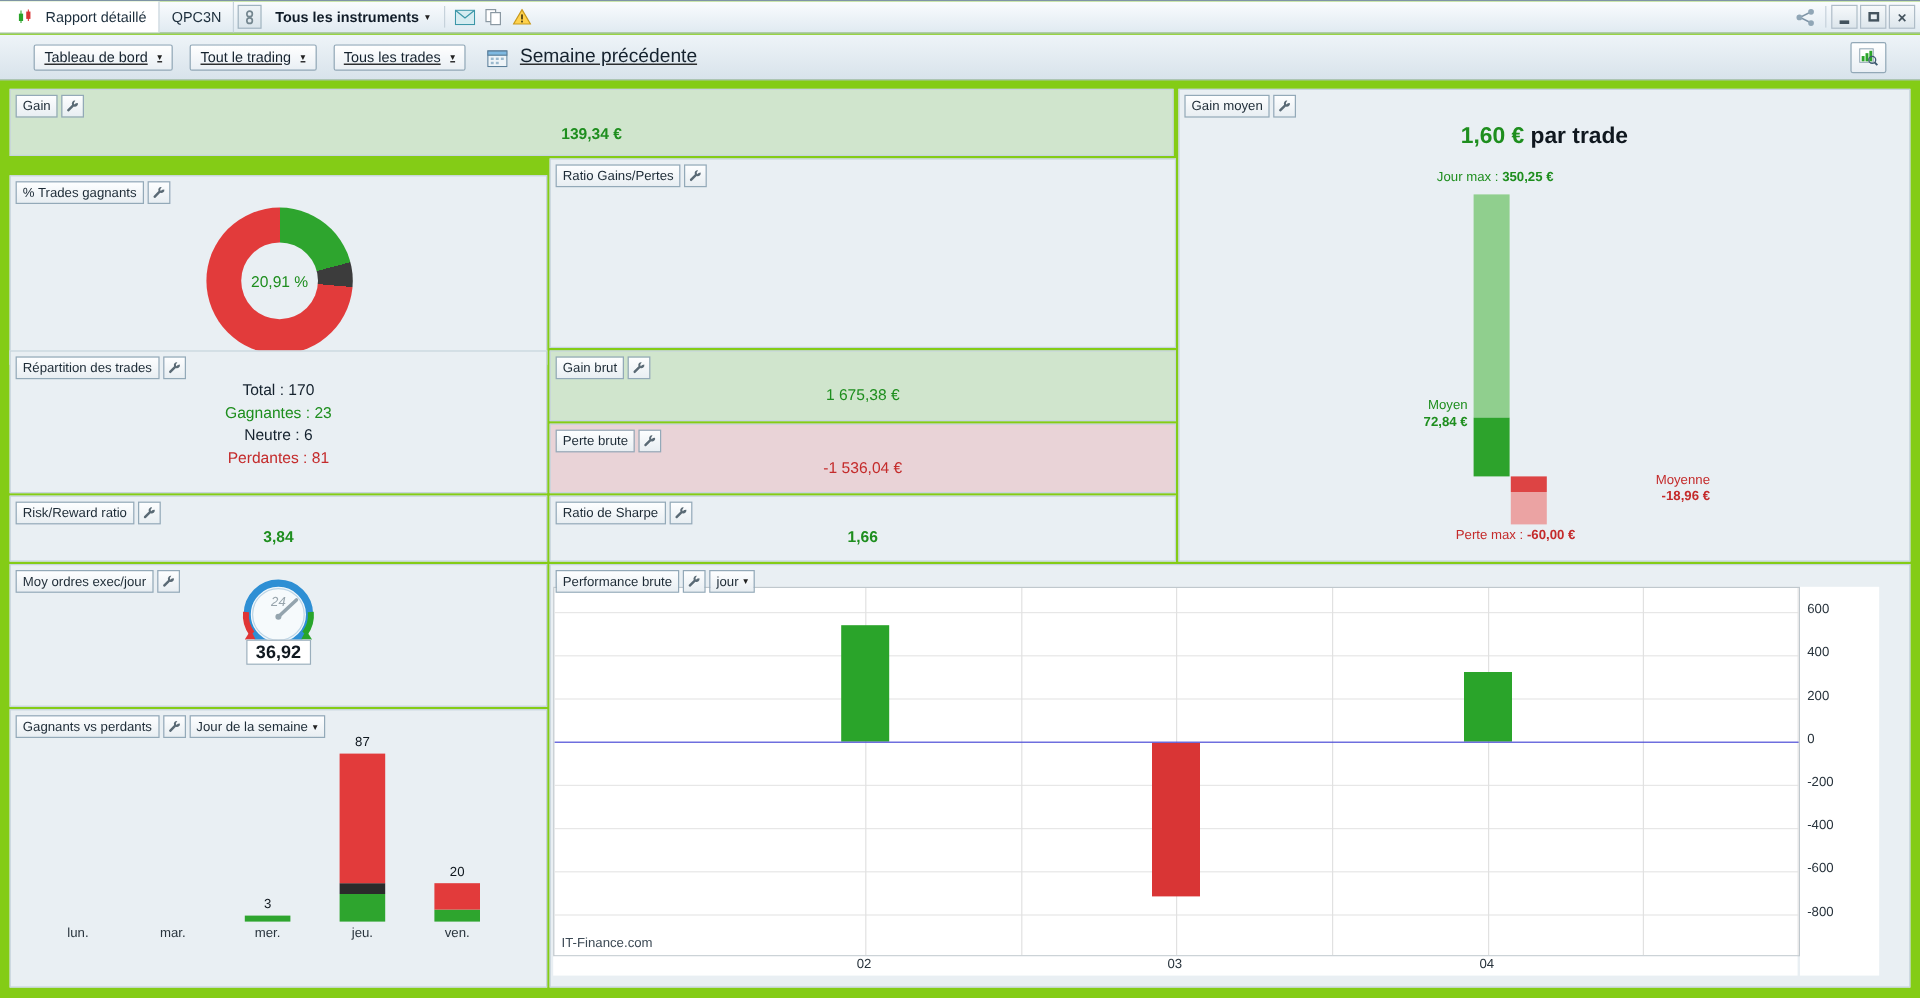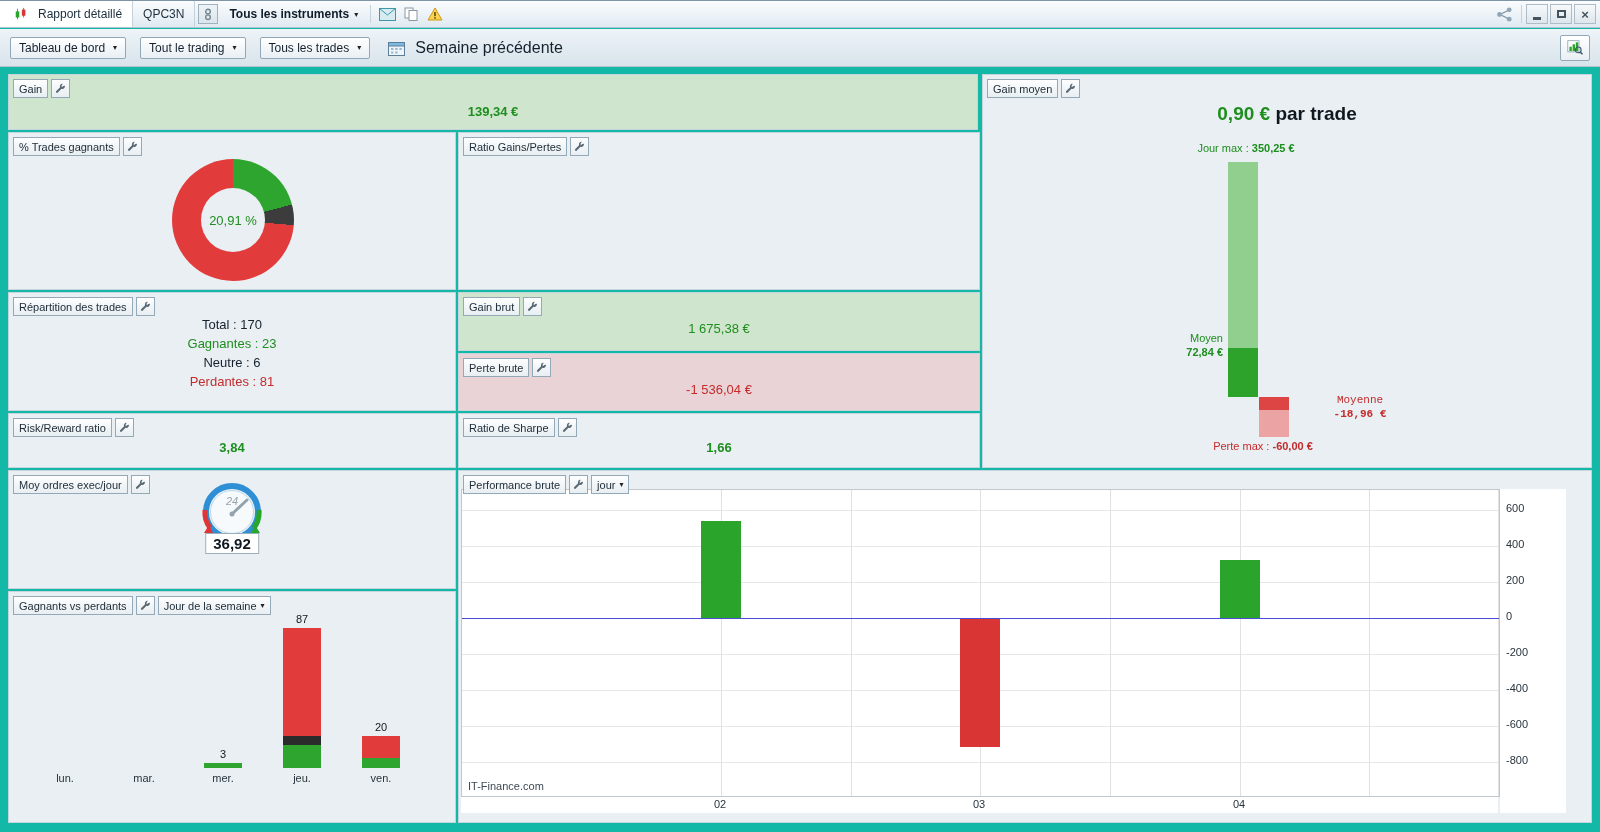--- a/index.html
+++ b/index.html
@@ -1,16 +1,16 @@
 <!DOCTYPE html>
 <html><head>
 <meta charset="utf-8">
 <style>
   html,body{margin:0;padding:0;background:#b9c7d2;}
-  .screen{position:relative;width:1600px;height:832px;background:#14b8a6;overflow:hidden;
+  .screen{position:relative;width:1600px;height:832px;background:#84cc16;overflow:hidden;
           font-family:"Liberation Sans","DejaVu Sans",sans-serif;border-top:1px solid #7e94a4;}
   .abs{position:absolute;}
 
   
   .titlebar{position:absolute;left:0;top:0;width:100%;height:27px;box-sizing:border-box;
     background:linear-gradient(#fafcfe,#e0eaf1);border-bottom:1px solid #b3c3cf;display:flex;align-items:center;}
   .tab{height:100%;display:flex;align-items:center;gap:6px;padding:0 10px;border-right:1px solid #c5d2db;
     font-size:12px;color:#1c2e3c;box-sizing:border-box;}
   .tab.active{background:#ffffff;}
   .linkbox{width:18px;height:18px;margin:0 3px;border:1px solid #9fb2bf;background:linear-gradient(#eef3f7,#dbe5ec);
@@ -21,21 +21,21 @@
   .vsep{width:1px;height:18px;background:#c6d2db;margin:0 4px;}
   .winbtns{display:flex;align-items:center;gap:2px;margin-right:4px;}
   .winbtn{width:20px;height:18px;border:1px solid #aebcc7;background:linear-gradient(#f6f9fb,#dde6ec);
     display:flex;align-items:center;justify-content:center;font-size:13px;color:#44535e;font-weight:bold;cursor:default;}
   .glyph-min{width:8px;height:3px;background:#44535e;display:inline-block;margin-top:9px;}
   .glyph-max{width:9px;height:8px;border:2px solid #44535e;display:inline-block;box-sizing:border-box;}
 
   
   .toolbar{position:absolute;left:0;top:28px;width:100%;height:38px;box-sizing:border-box;
     background:linear-gradient(#eef4f8,#d8e3eb);border-bottom:1px solid #b3c3cf;
-    display:flex;align-items:center;gap:14px;padding:0 10px;}
+    display:flex;align-items:center;gap:14px;padding:0 28px;text-decoration:underline;}
   .tbtn{height:22px;display:inline-flex;align-items:center;gap:8px;padding:0 8px;
     background:linear-gradient(#ffffff,#e9eff4);border:1px solid #92a8b7;border-radius:2px;
     font-size:12px;color:#15222e;cursor:default;}
   .period{display:flex;align-items:center;gap:6px;font-size:16px;color:#15222e;}
   .rightbtn{margin-left:auto;width:30px;height:26px;border:1px solid #92a8b7;border-radius:2px;
     background:linear-gradient(#ffffff,#e9eff4);display:flex;align-items:center;justify-content:center;}
 
   
   .panel{position:absolute;background:#e9eff3;border:1px solid #c6d4dd;box-sizing:border-box;}
   .panel.greenbg{background:#d0e5cd;}
@@ -57,21 +57,21 @@
   .hole-13{font-size:13px;} .hole-15{font-size:15px;}
 
   
   .rep-lines{position:absolute;left:0;right:0;top:22px;text-align:center;font-size:13px;line-height:19px;color:#15222e;}
 
   
   .gm-title{position:absolute;top:28px;left:0;right:0;text-align:center;font-size:19px;font-weight:bold;color:#10181f;}
   .gm-lab{position:absolute;font-size:11px;line-height:14px;}
   .gm-gainmax{top:66px;left:163px;width:200px;text-align:center;color:#1e8e1e;}
   .gm-moyen{top:256px;left:110px;width:130px;text-align:right;color:#1e8e1e;}
-  .gm-moyenne{top:318px;left:312px;width:130px;text-align:center;color:#c42b2b;font-family:Liberation Mono, monospace;}
+  .gm-moyenne{top:318px;left:312px;width:130px;text-align:right;color:#c42b2b;}
   .gm-pertemax{top:364px;left:150px;width:260px;text-align:center;color:#c42b2b;}
 
   
   .gauge-wrap{position:absolute;left:50%;top:10px;transform:translateX(-50%);}
   .gauge-val{position:absolute;left:50%;top:62px;transform:translateX(-50%);
     background:#ffffff;border:1px solid #9aaebc;padding:1px 7px;font-size:15px;font-weight:bold;color:#10181f;z-index:3;}
 
   
   .wk-canvas{position:absolute;left:0;top:20px;width:446px;height:190px;}
   .wk-cat{position:absolute;top:160px;width:60px;text-align:center;font-size:11px;color:#29343d;}
@@ -215,21 +215,21 @@
   <div class="panel" style="left:982px;top:73px;width:610px;height:394px;">
     <div class="panel-head">
       <span class="chip">Gain moyen</span>
       <span class="wbtn">
         <svg width="11" height="11" viewBox="0 0 16 16">
             <path d="M11.3 1.2a3.6 3.6 0 0 0-3.9 5L1.6 12a1.5 1.5 0 0 0 2.1 2.1l5.8-5.8a3.6 3.6 0 0 0 4.9-4.2L12 4.5 10 6 9.5 4z" fill="#5a6a75"></path>
           </svg>
       </span>
     </div>
     <div class="gm-title">
-      <span class="green">0,90 €</span>
+      <span class="green">1,60 €</span>
       <span>par trade</span>
     </div>
     <div class="gm-lab gm-gainmax">
       <span>Jour max :</span> <b>350,25 €</b>
     </div>
     <div class="gm-lab gm-moyen">
       <div>Moyen</div><b>72,84 €</b>
     </div>
     <div class="gm-lab gm-moyenne">
       <div>Moyenne</div><b>-18,96 €</b>
@@ -238,21 +238,21 @@
       <span>Perte max :</span> <b>-60,00 €</b>
     </div>
     <div id="gm-canvas" style="position:absolute;inset:0;">
         <div class="abs" style="left: 245px; top: 87.3325px; width: 30px; height: 185.865px; background: rgb(144, 207, 142);"></div>
         <div class="abs" style="left: 245px; top: 273.197px; width: 30px; height: 48.8028px; background: rgb(45, 163, 44);"></div>
         <div class="abs" style="left: 276px; top: 322px; width: 30px; height: 12.7032px; background: rgb(221, 68, 68);"></div>
         <div class="abs" style="left: 276px; top: 334.703px; width: 30px; height: 27.4968px; background: rgb(235, 163, 163);"></div>
       </div>
   </div>
 
-  <div class="panel" style="left:8px;top:131px;width:448px;height:158px;">
+  <div class="panel" style="left:8px;top:145px;width:448px;height:158px;">
     <div class="panel-head">
       <span class="chip">% Trades gagnants</span>
       <span class="wbtn">
         <svg width="11" height="11" viewBox="0 0 16 16">
             <path d="M11.3 1.2a3.6 3.6 0 0 0-3.9 5L1.6 12a1.5 1.5 0 0 0 2.1 2.1l5.8-5.8a3.6 3.6 0 0 0 4.9-4.2L12 4.5 10 6 9.5 4z" fill="#5a6a75"></path>
           </svg>
       </span>
     </div>
     <div class="donut" style="left: 163px; top: 26px; background: conic-gradient(rgb(46, 165, 46) 0%, rgb(46, 165, 46) 20.91%, rgb(60, 60, 60) 20.91%, rgb(60, 60, 60) 26.36%, rgb(226, 59, 59) 26.36%, rgb(226, 59, 59) 100%);">
       <div class="donut-hole">

